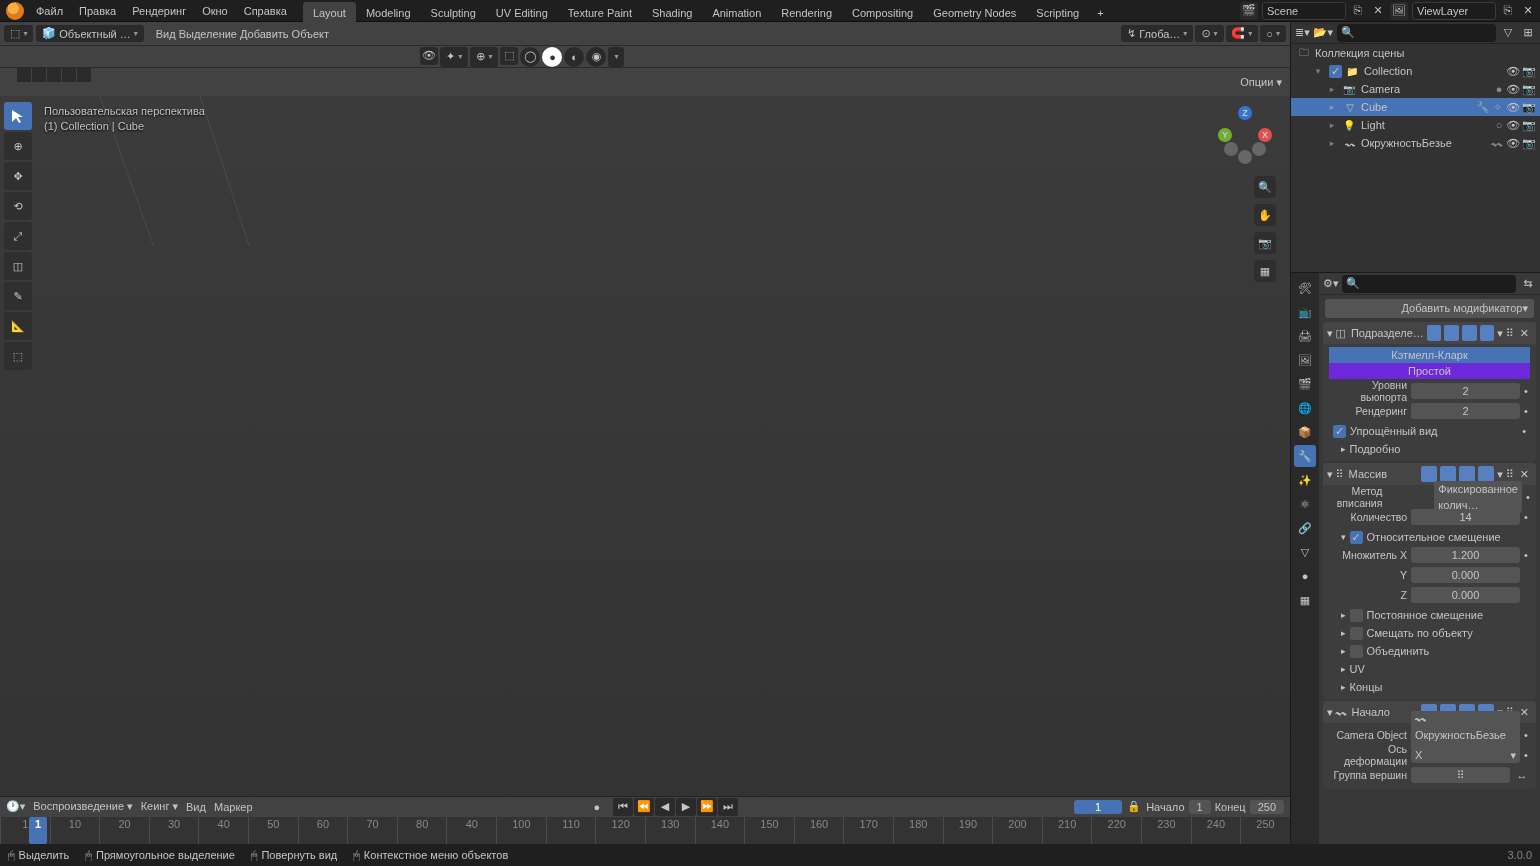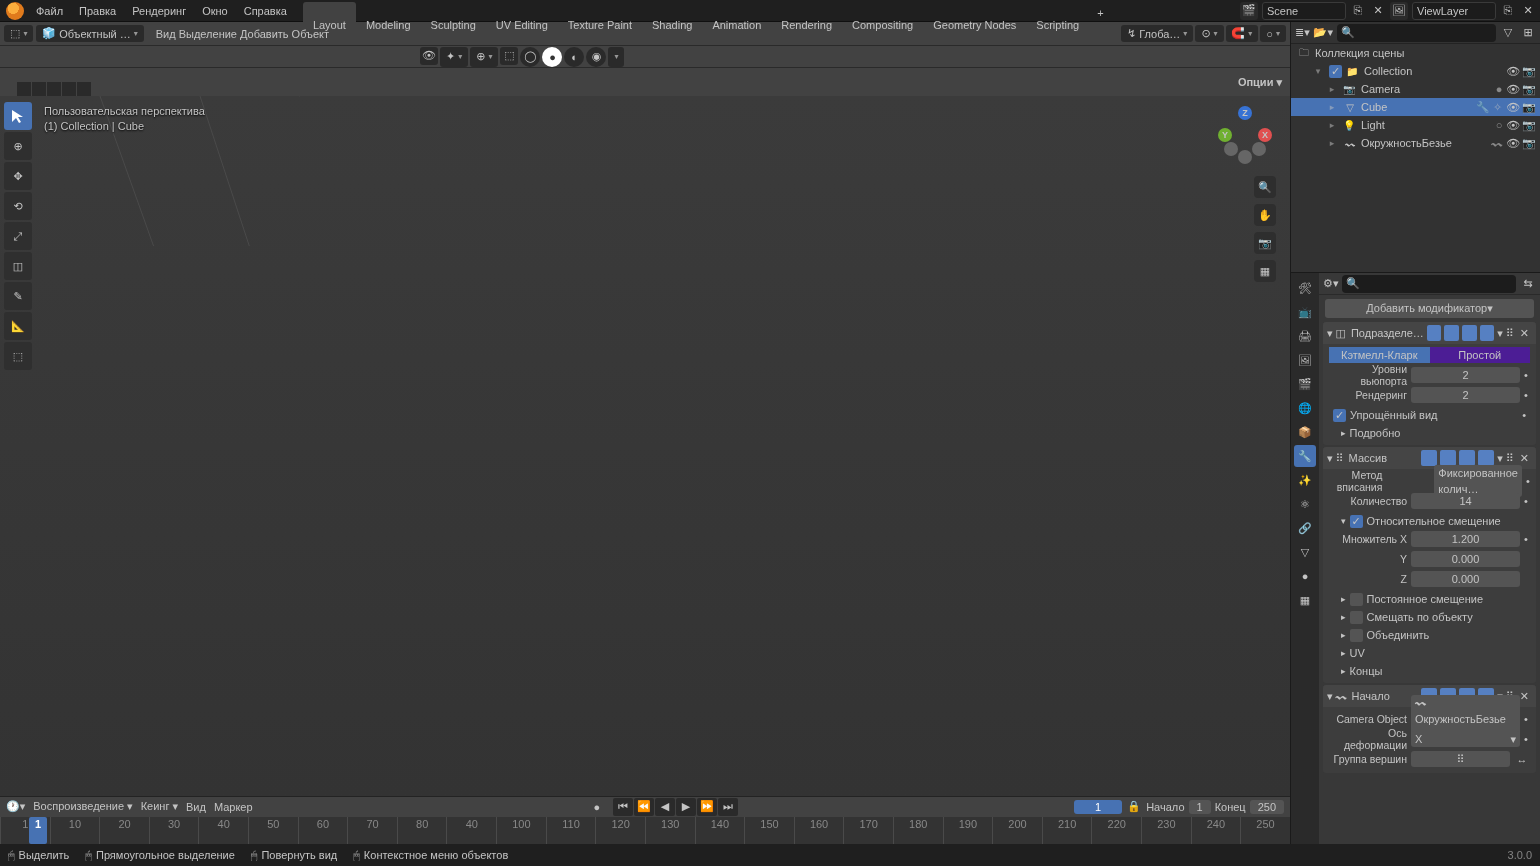--- a/index.html
+++ b/index.html
@@ -1,39 +1,39 @@
 <!DOCTYPE html>
 <html><head>
 <meta charset="utf-8">
 <style>
 * { margin: 0; padding: 0; box-sizing: border-box; font-family: -apple-system, BlinkMacSystemFont, "Segoe UI", sans-serif; font-size: 11px; color: #c4c4c4; user-select: none; }
 body { width: 1540px; height: 866px; background: #393939; overflow: hidden; display: flex; flex-direction: column; }
 .topbar { height: 22px; background: #1f1f1f; display: flex; align-items: center; border-bottom: 1px solid #101010; }
 .topbar .blender-icon { width: 18px; height: 18px; margin: 0 4px 0 6px; background: radial-gradient(circle at 40% 35%, #fcae3d 35%, #e07a1c 36%); border-radius: 50%; }
 .topbar .menu { padding: 0 8px; line-height: 22px; cursor: default; }
 .tabs { display: flex; margin-left: 8px; height: 22px; }
-.tabs .tab { padding: 12px 10px; line-height: 22px; border-radius: 3px 3px 0 0; position: relative; top: 2px; }
+.tabs .tab { padding: 0 10px; line-height: 22px; border-radius: 3px 3px 0 0; position: relative; top: 2px; }
 .tabs .tab.active { background: #424242; }
 .tabs .tab-add { padding: 0 8px; }
 .topbar-right { margin-left: auto; display: flex; align-items: center; gap: 4px; padding-right: 4px; }
 .scene-field { background: #1c1c1c; border: 1px solid #3a3a3a; width: 84px; height: 18px; display: flex; align-items: center; padding: 0 4px; border-radius: 3px; }
 .icon-btn { width: 18px; height: 18px; display: flex; align-items: center; justify-content: center; background: #2a2a2a; border-radius: 3px; }
 .icon-btn.mini { width: 16px; height: 16px; background: transparent; }
 
 .middle { flex: 1; display: flex; min-height: 0; }
 .viewport-area { flex: 1; display: flex; flex-direction: column; background: #393939; }
 .vp-header { height: 24px; background: #424242; border-bottom: 1px solid #2a2a2a; display: flex; align-items: center; padding: 0 4px; gap: 3px; }
 .vp-header .sel { background: #2a2a2a; padding: 2px 6px; border-radius: 3px; display:flex; align-items:center; gap:3px; }
 .vp-header .sel .chev { font-size: 8px; opacity: .7; }
 .vp-header .sep { width: 6px; }
 .vp-header-right { margin-left: auto; display: flex; gap: 2px; }
 .round-btn { width: 20px; height: 20px; border-radius: 50%; background: #2a2a2a; display:flex; align-items:center; justify-content:center; }
 .round-btn.active-circ { background: #fff; }
 
-.toolshelf { height: 28px; background: #424242; display: flex; align-items: flex-end; padding-left: 17px; font-weight: bold; }
+.toolshelf { height: 28px; background: #424242; display: flex; align-items: flex-start; padding-left: 17px; }
 .toolshelf .btn { width: 14px; height: 14px; background: #2a2a2a; margin-right: 1px; }
 .toolshelf .options { margin-left: auto; padding: 0 8px; line-height: 28px; }
 
 .vp-main { flex: 1; position: relative; overflow: hidden; background: linear-gradient(#3b3b3b, #333333); padding-left: 48px; }
 .grid-canvas { position: absolute; inset: 0; }
 .vp-overlay-text { position: absolute; top: 8px; left: 44px; color: #e6e6e6; text-shadow: 0 1px 2px #000; font-size: 11px; line-height: 15px; }
 
 .lefttools { position: absolute; top: 6px; left: 4px; display: flex; flex-direction: column; gap: 2px; }
 .lefttools .tool { width: 28px; height: 28px; background: #2f2f2f; border-radius: 3px; display:flex; align-items:center; justify-content:center; }
 .lefttools .tool.active { background: #4772b3; }
@@ -71,29 +71,29 @@
 .outl-row .eyes { display: flex; gap: 2px; margin-right: 4px; }
 
 .props-area { flex: 1; display: flex; border-top: 1px solid #1a1a1a; }
 .prop-tabs { width: 28px; background: #2a2a2a; display: flex; flex-direction: column; align-items: center; padding-top: 4px; gap: 2px; }
 .prop-tabs .pt { width: 22px; height: 22px; border-radius: 3px; display:flex; align-items:center; justify-content:center; }
 .prop-tabs .pt.active { background: #4772b3; }
 .props-content { flex: 1; overflow-y: auto; background: #383838; }
 .props-content::-webkit-scrollbar { width: 10px; }
 .props-content::-webkit-scrollbar-thumb { background: #555; border-radius: 5px; }
 .props-head { height: 22px; display:flex; align-items:center; padding: 0 4px; gap:4px; border-bottom:1px solid #2a2a2a; }
-.add-mod { margin: 4px 6px; background: #545454; border-radius: 3px; padding: 3px 6px; display:flex; justify-content:center; }
+.add-mod { margin: 4px 6px; background: #545454; border-radius: 3px; padding: 3px 6px; display:flex; justify-content:flex-end; }
 .mod-panel { margin: 2px 4px; background: #3d3d3d; border-radius: 3px; }
 .mod-head { display: flex; align-items: center; height: 22px; padding: 0 4px; gap: 3px; background: #454545; border-radius: 3px 3px 0 0; }
 .mod-head .title { flex: 1; padding-left:2px; }
 .mod-head .mtog { width: 16px; height: 16px; background: #5680c2; border-radius: 2px; }
 .mod-head .x { padding: 0 3px; }
 .mod-body { padding: 3px 6px; }
-.toggle-row { display: flex; margin-bottom: 3px; }
-.toggle-row .half { flex: 1; text-align: center; padding: 2px; background: #4c1d95; }
+.toggle-row { display: flex; margin-bottom: 3px; flex-direction: column; }
+.toggle-row .half { flex: 1; text-align: center; padding: 2px; background: #6d28d9; }
 .toggle-row .half.active { background: #4772b3; }
 .field-row { display: flex; align-items: center; height: 18px; margin-bottom: 2px; gap: 4px; }
 .field-row .flab { width: 78px; text-align: right; font-size: 10.5px; }
 .field-row .fval { flex: 1; background: #545454; text-align: center; border-radius: 3px; line-height: 16px; }
 .field-row .dot { width: 6px; }
 .chk-row { display:flex; align-items:center; height:18px; gap:4px; padding: 0 4px; }
 .chk { width:13px; height:13px; background:#545454; border-radius:2px; display:flex; align-items:center; justify-content:center; }
 .chk.on { background:#4772b3; }
 .sub-head { display:flex; align-items:center; height:18px; padding-left: 12px; gap:4px; }
 .sub-head .tri { font-size: 9px; }

